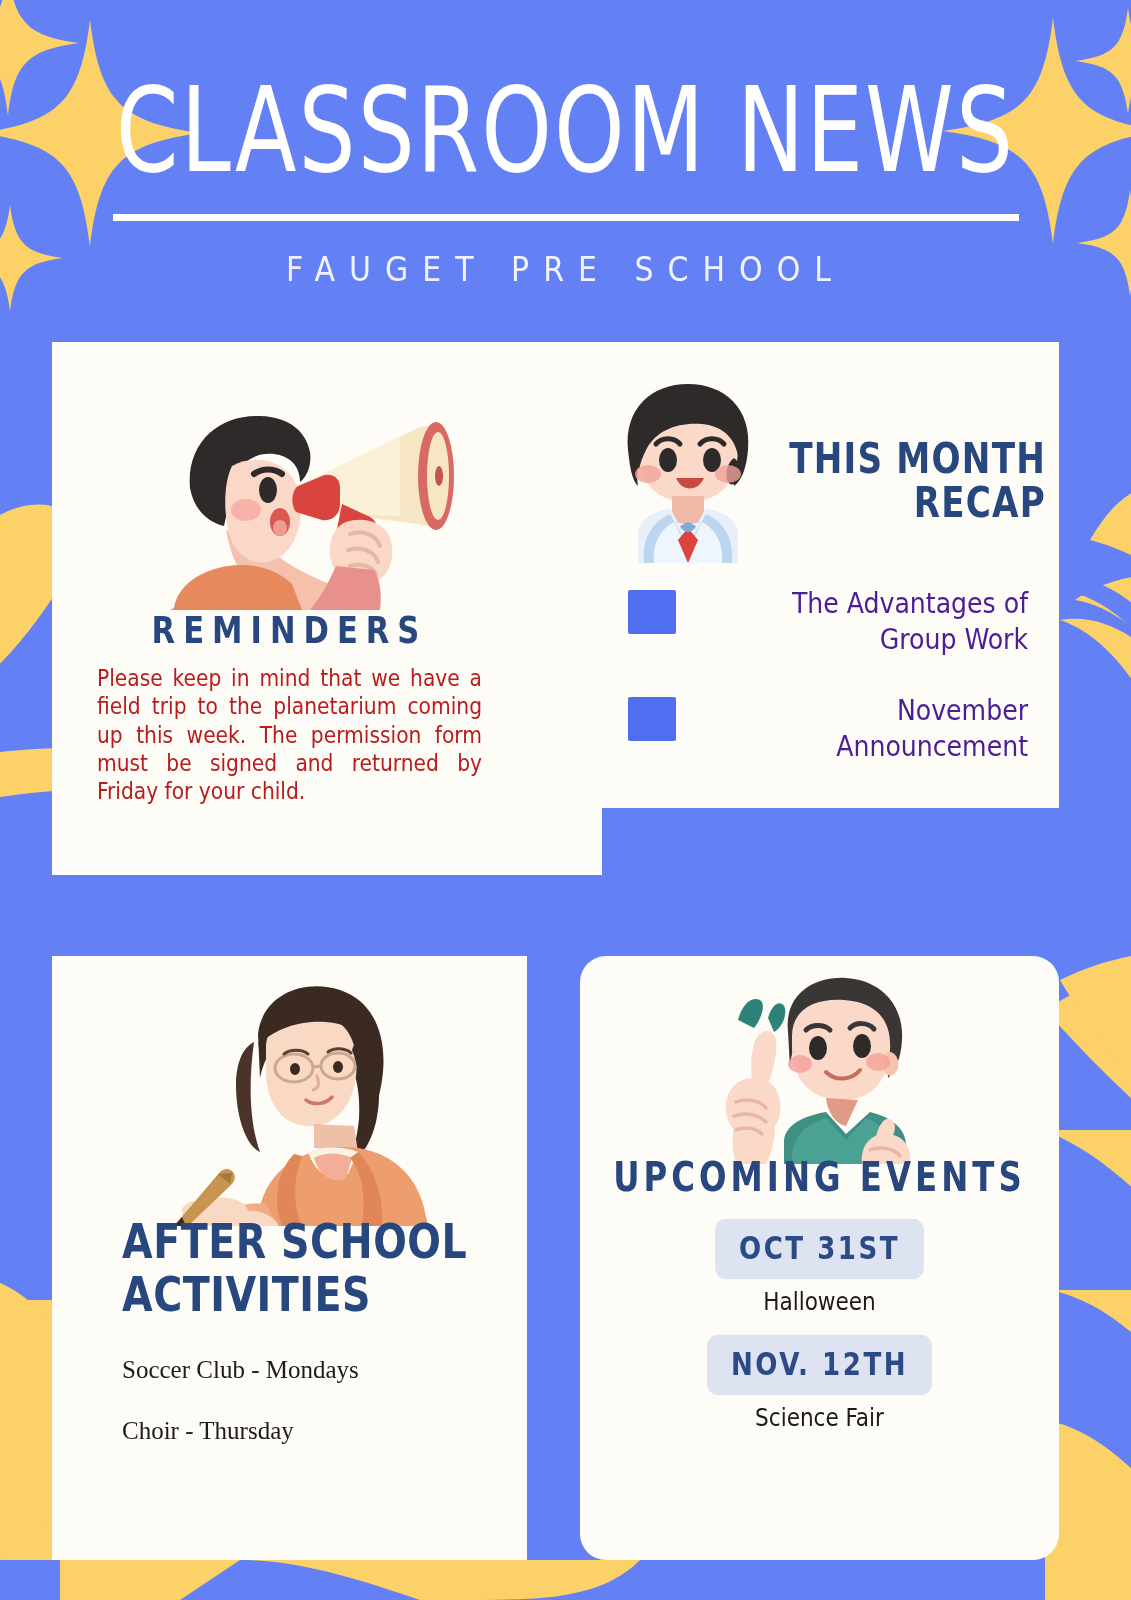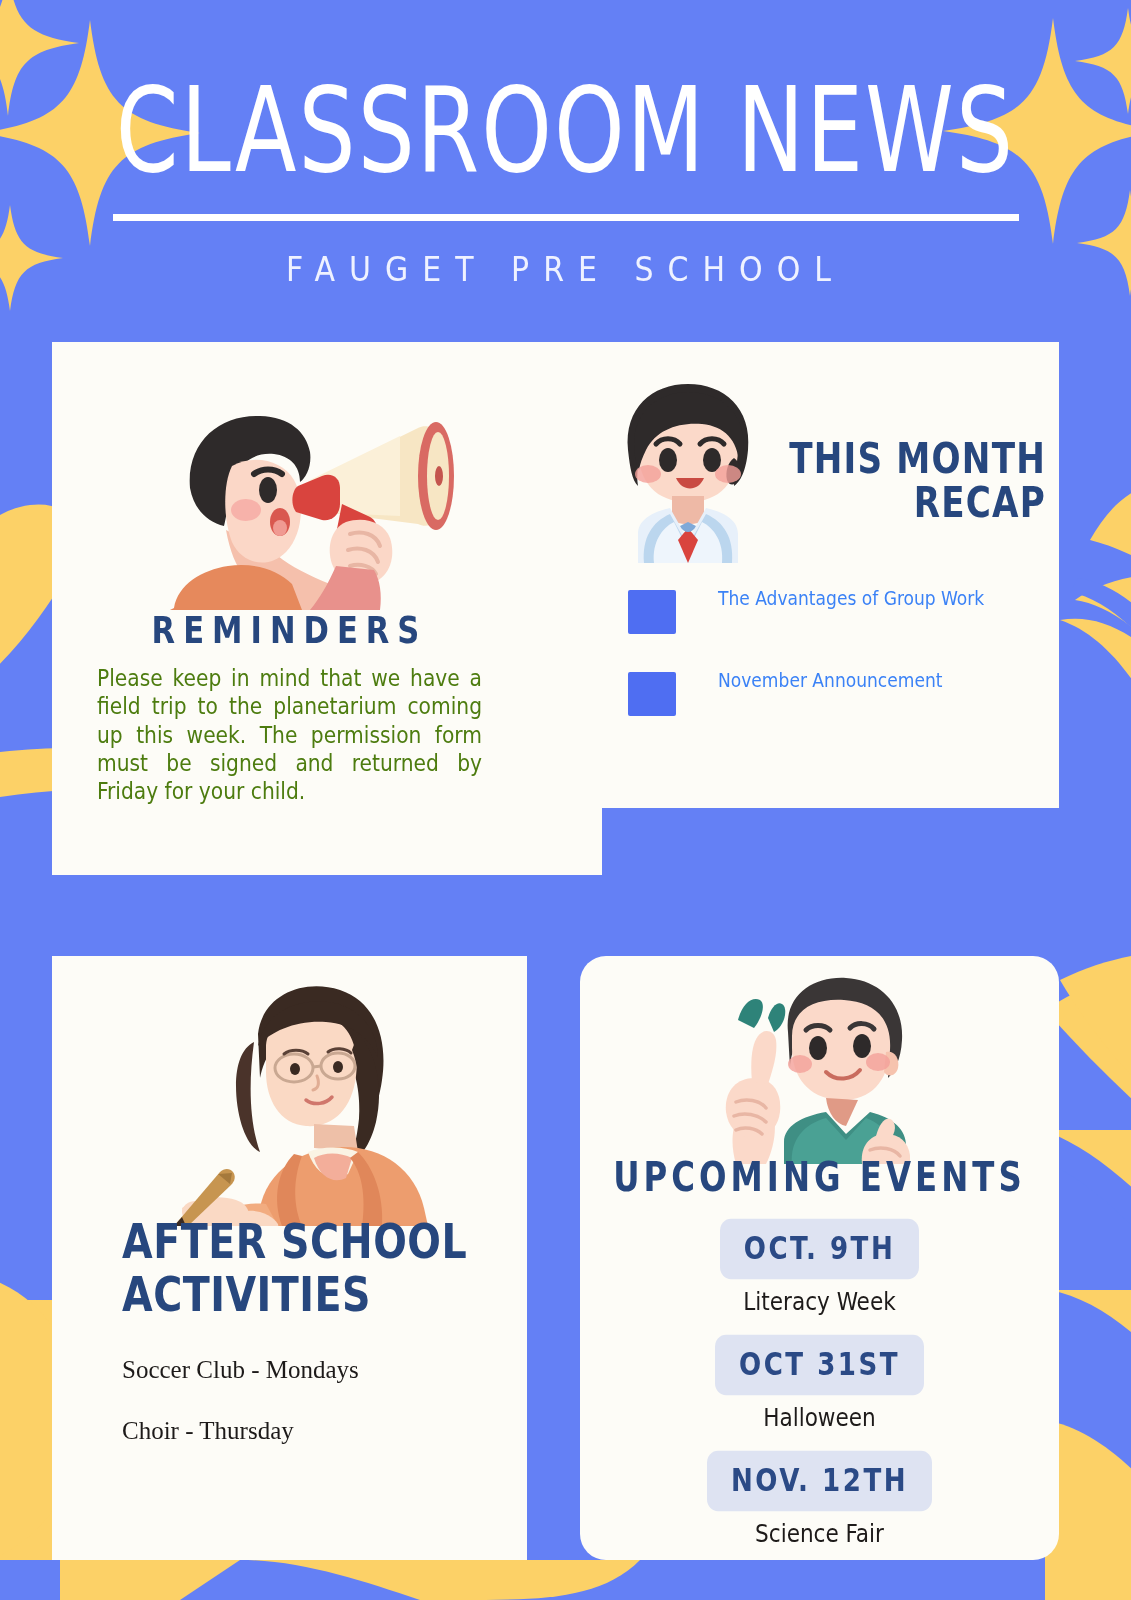--- a/index.html
+++ b/index.html
@@ -99,38 +99,39 @@
     font-weight:700;
     letter-spacing:4px;
     font-family:"DejaVu Sans Condensed","DejaVu Sans", sans-serif;
     transform:scaleY(1.12);
     white-space:nowrap;
   }
 
   
   .reminders-body {
     position:absolute; left:45px; top:322px; width:385px;
-    color:#4d7c0f;
+    color:#b91c1c;
     font-size:22.5px;
     line-height:1.26;
     text-align:justify;
     font-family:"DejaVu Sans Condensed","DejaVu Sans", sans-serif;
   }
 
   
   .recap-list { position:absolute; left:48px; top:244px; width:400px; }
   .recap-item { display:flex; align-items:flex-start; margin-bottom:34px; }
   .recap-bullet {
     width:48px; height:44px; background:#4F6EF2; flex:0 0 48px;
     margin-top:4px; margin-right:42px;
     border-radius:2px;
   }
   .recap-text {
-    color:#3b82f6; font-size:19px; line-height:1.3;
-    font-family:"DejaVu Sans Condensed","DejaVu Sans", sans-serif;
+    color:#4c1d95; font-size:28px; line-height:1.3;
+    font-family:"DejaVu Sans Condensed","DejaVu Sans", sans-serif;
+    margin-left:32px;
   }
 
   
   .after-list { position:absolute; left:70px; top:400px; width:380px; }
   .after-item {
     color:#1D1A19; font-size:25px; margin-bottom:33px;
     font-family:Liberation Serif, serif;
   }
 
   
@@ -404,24 +405,20 @@
 
         <path d="M182 190 C180 172 190 160 206 160 C222 160 232 172 230 190 Z" fill="#FBD9C9"></path>
         <path d="M190 176 C200 172 214 174 220 182" stroke="#E8B6A4" stroke-width="3.5" fill="none" stroke-linecap="round"></path>
         <path d="M196 162 C200 148 206 142 212 146 C218 152 214 162 208 168 Z" fill="#FBD9C9"></path>
       </svg>
 
       <div class="h-events" style="position:absolute;left:0;top:200px;width:479px;">UPCOMING EVENTS</div>
 
       <div class="events-list">
         <div class="event-row">
-          <div class="event-badge">OCT. 9TH</div>
-          <div class="event-name">Literacy Week</div>
-        </div>
-        <div class="event-row">
           <div class="event-badge">OCT 31ST</div>
           <div class="event-name">Halloween</div>
         </div>
         <div class="event-row">
           <div class="event-badge">NOV. 12TH</div>
           <div class="event-name">Science Fair</div>
         </div>
       </div>
     </div>
 

